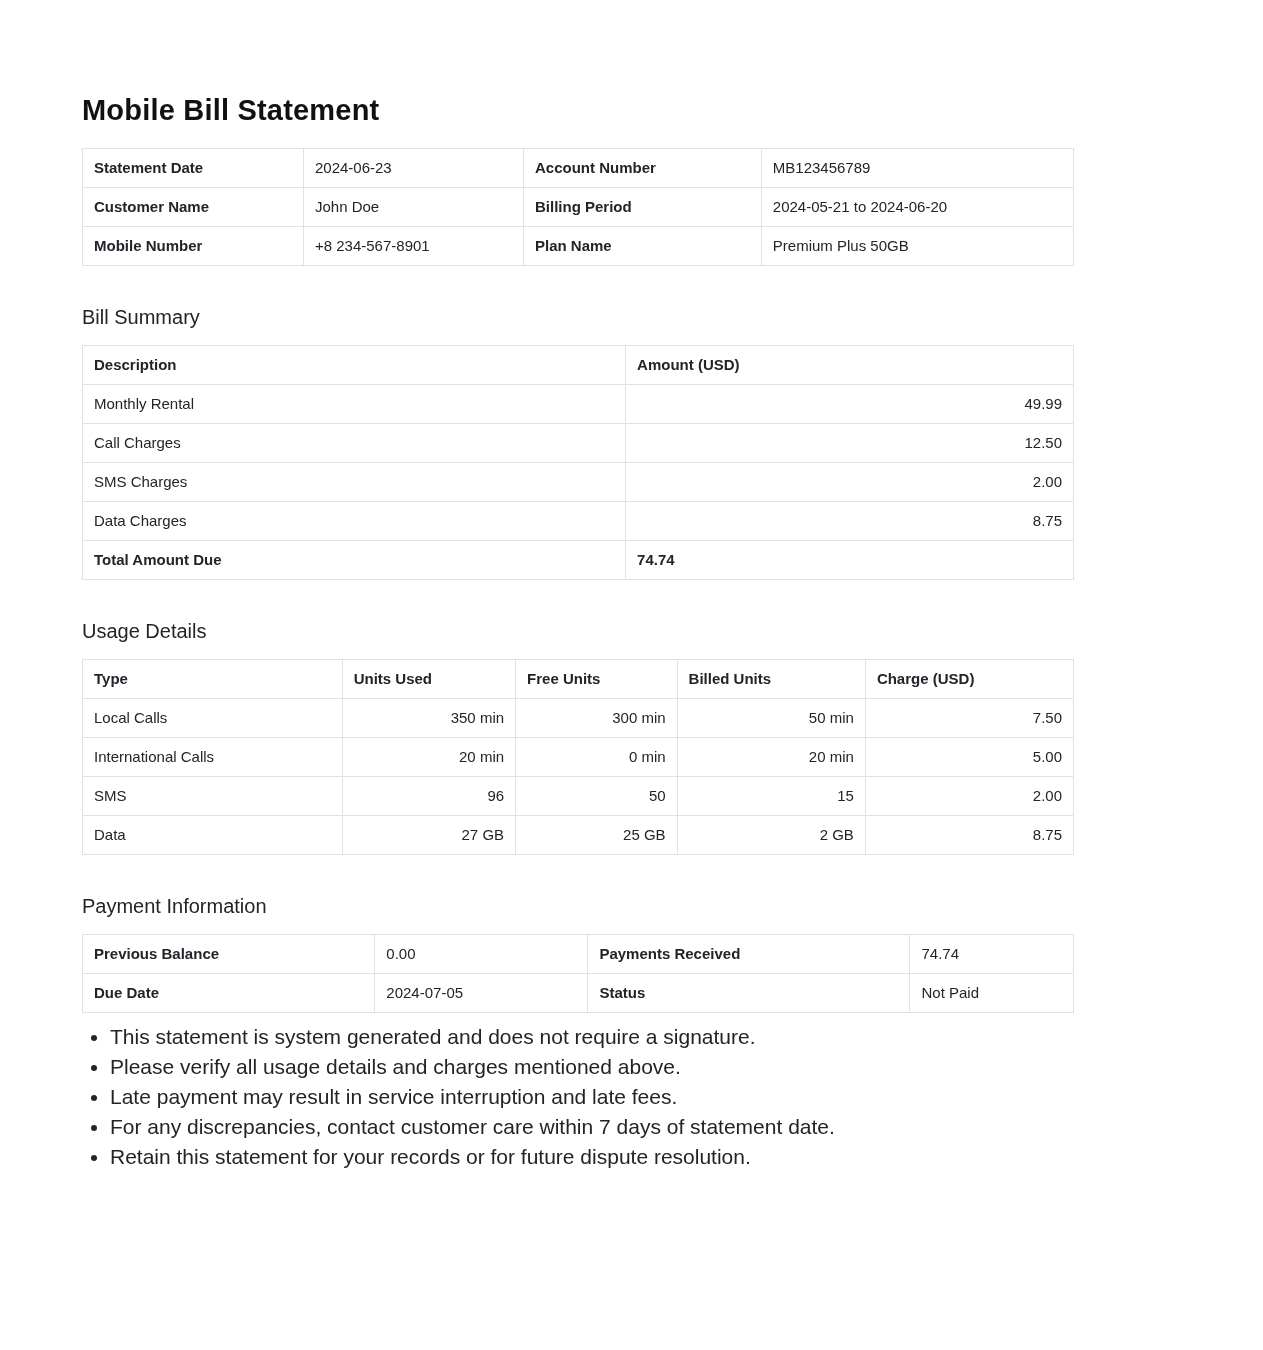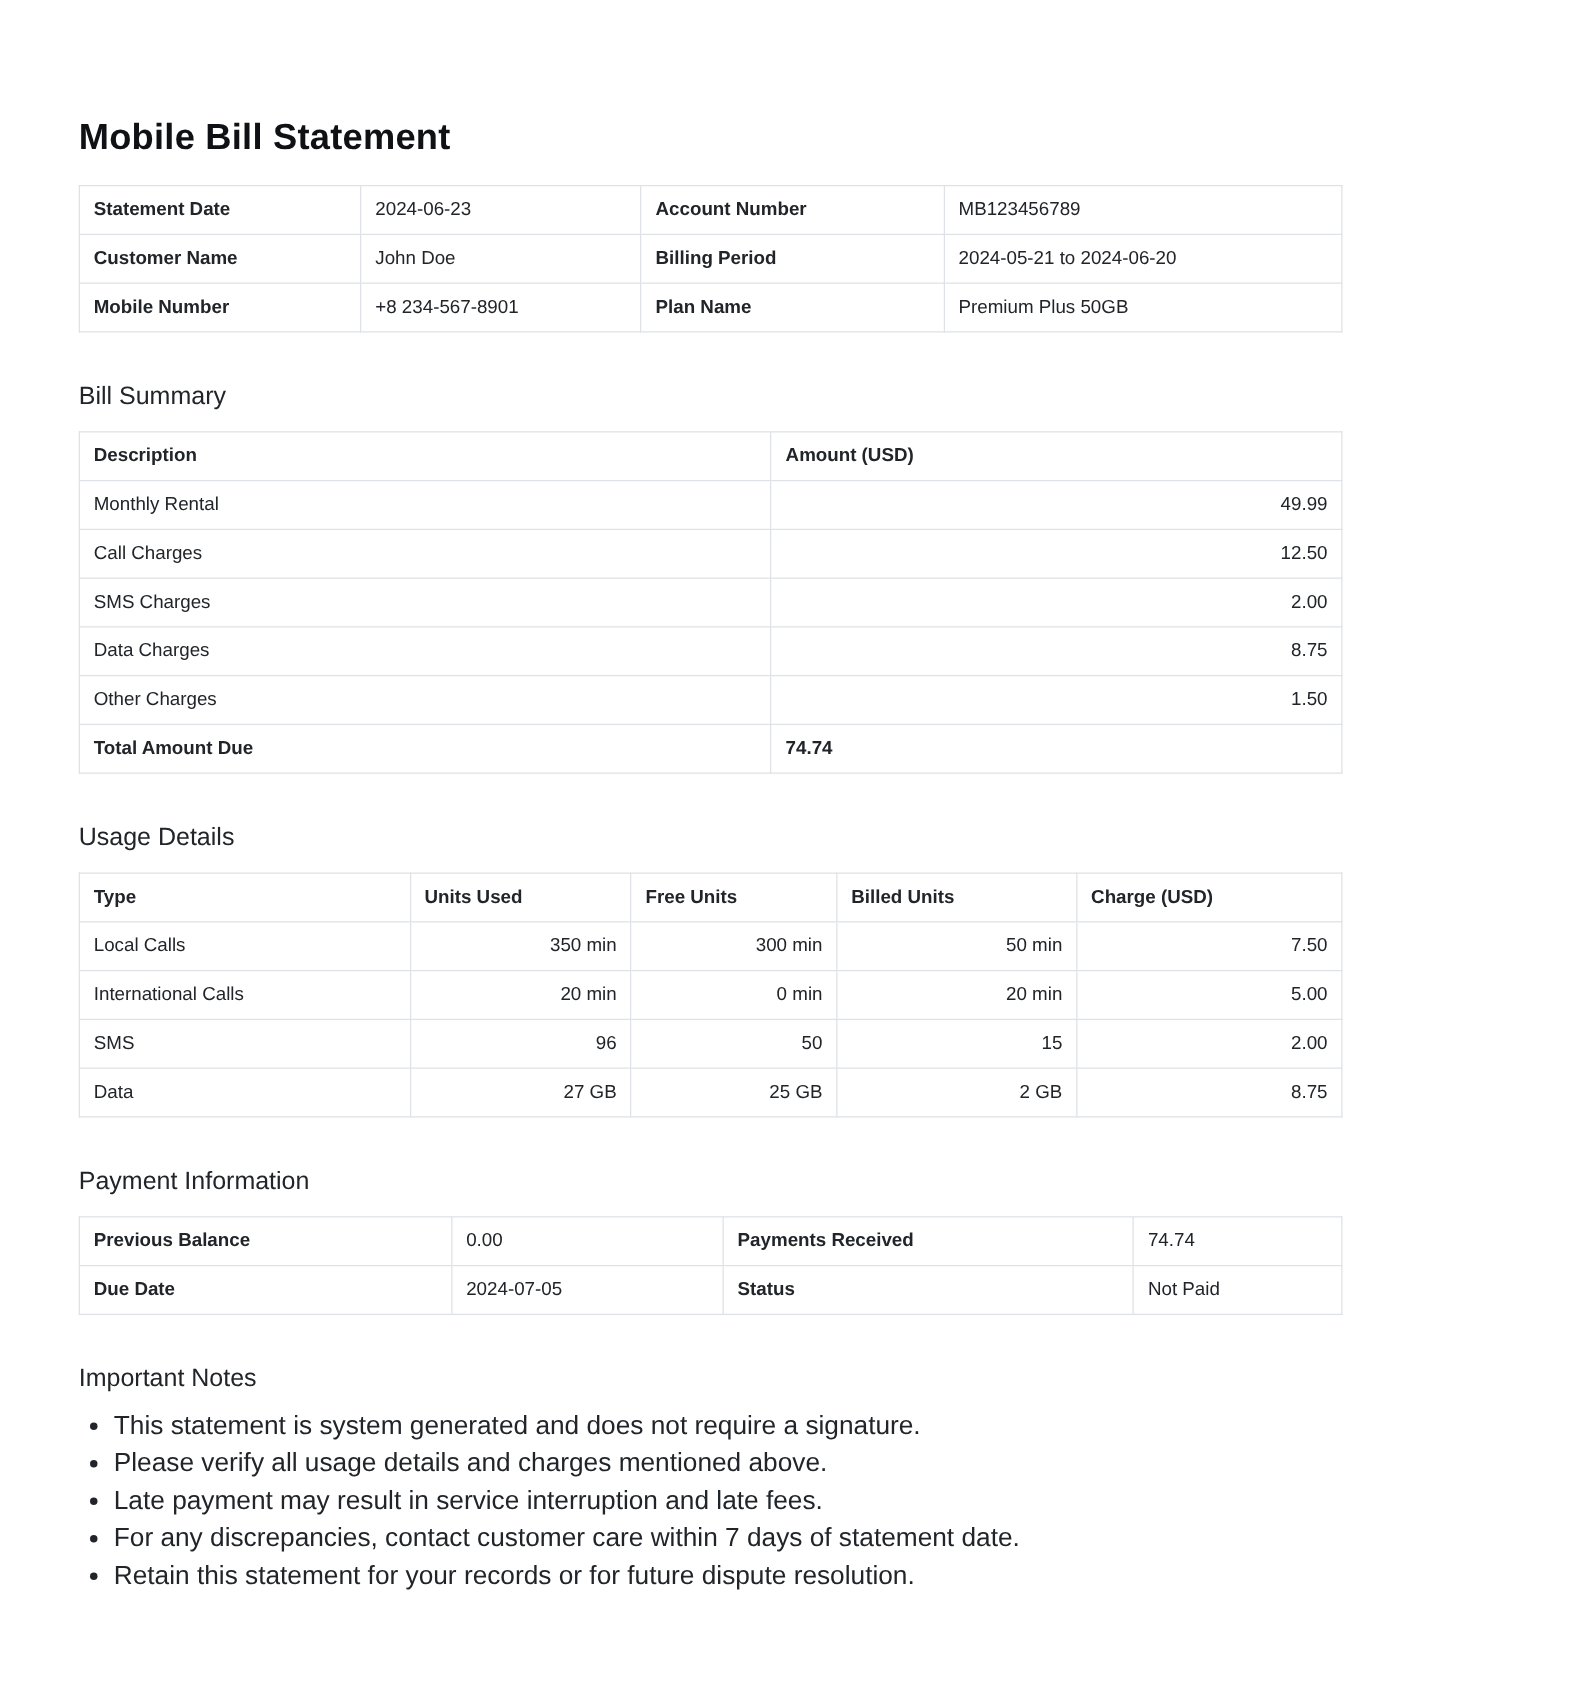--- a/index.html
+++ b/index.html
@@ -7,21 +7,21 @@
   body {
     width: 1263px;
     min-height: 1350px;
     color: #212529;
     font-family: "Liberation Sans", "DejaVu Sans", sans-serif;
     font-size: 15px;
   }
   .page {
     width: 1156px;
     min-height: 1350px;
-    padding: 92px 82px 60px 63px;
+    padding: 92px 82px 60px 82px;
   }
   h1.doc-title {
     font-size: 29px;
     font-weight: 700;
     color: #0f1114;
     margin: 0 0 20px 0;
     line-height: 1.25;
     letter-spacing: 0.2px;
   }
   h2.section-heading {
@@ -119,24 +119,20 @@
         </tr>
         <tr>
           <td>SMS Charges</td>
           <td class="num">2.00</td>
         </tr>
         <tr>
           <td>Data Charges</td>
           <td class="num">8.75</td>
         </tr>
         <tr>
-          <td>Other Charges</td>
-          <td class="num">1.50</td>
-        </tr>
-        <tr>
           <td class="bold">Total Amount Due</td>
           <td class="bold">74.74</td>
         </tr>
       </tbody>
     </table>
   </div>
 
   <div>
     <h2 class="section-heading">Usage Details</h2>
     <table>
@@ -209,21 +205,20 @@
           <td class="bold">Due Date</td>
           <td>2024-07-05</td>
           <td class="bold">Status</td>
           <td>Not Paid</td>
         </tr>
       </tbody>
     </table>
   </div>
 
   <div>
-    <h2 class="section-heading">Important Notes</h2>
     <ul class="notes-list">
       <li>This statement is system generated and does not require a signature.</li>
       <li>Please verify all usage details and charges mentioned above.</li>
       <li>Late payment may result in service interruption and late fees.</li>
       <li>For any discrepancies, contact customer care within 7 days of statement date.</li>
       <li>Retain this statement for your records or for future dispute resolution.</li>
     </ul>
   </div>
 
 </div>

